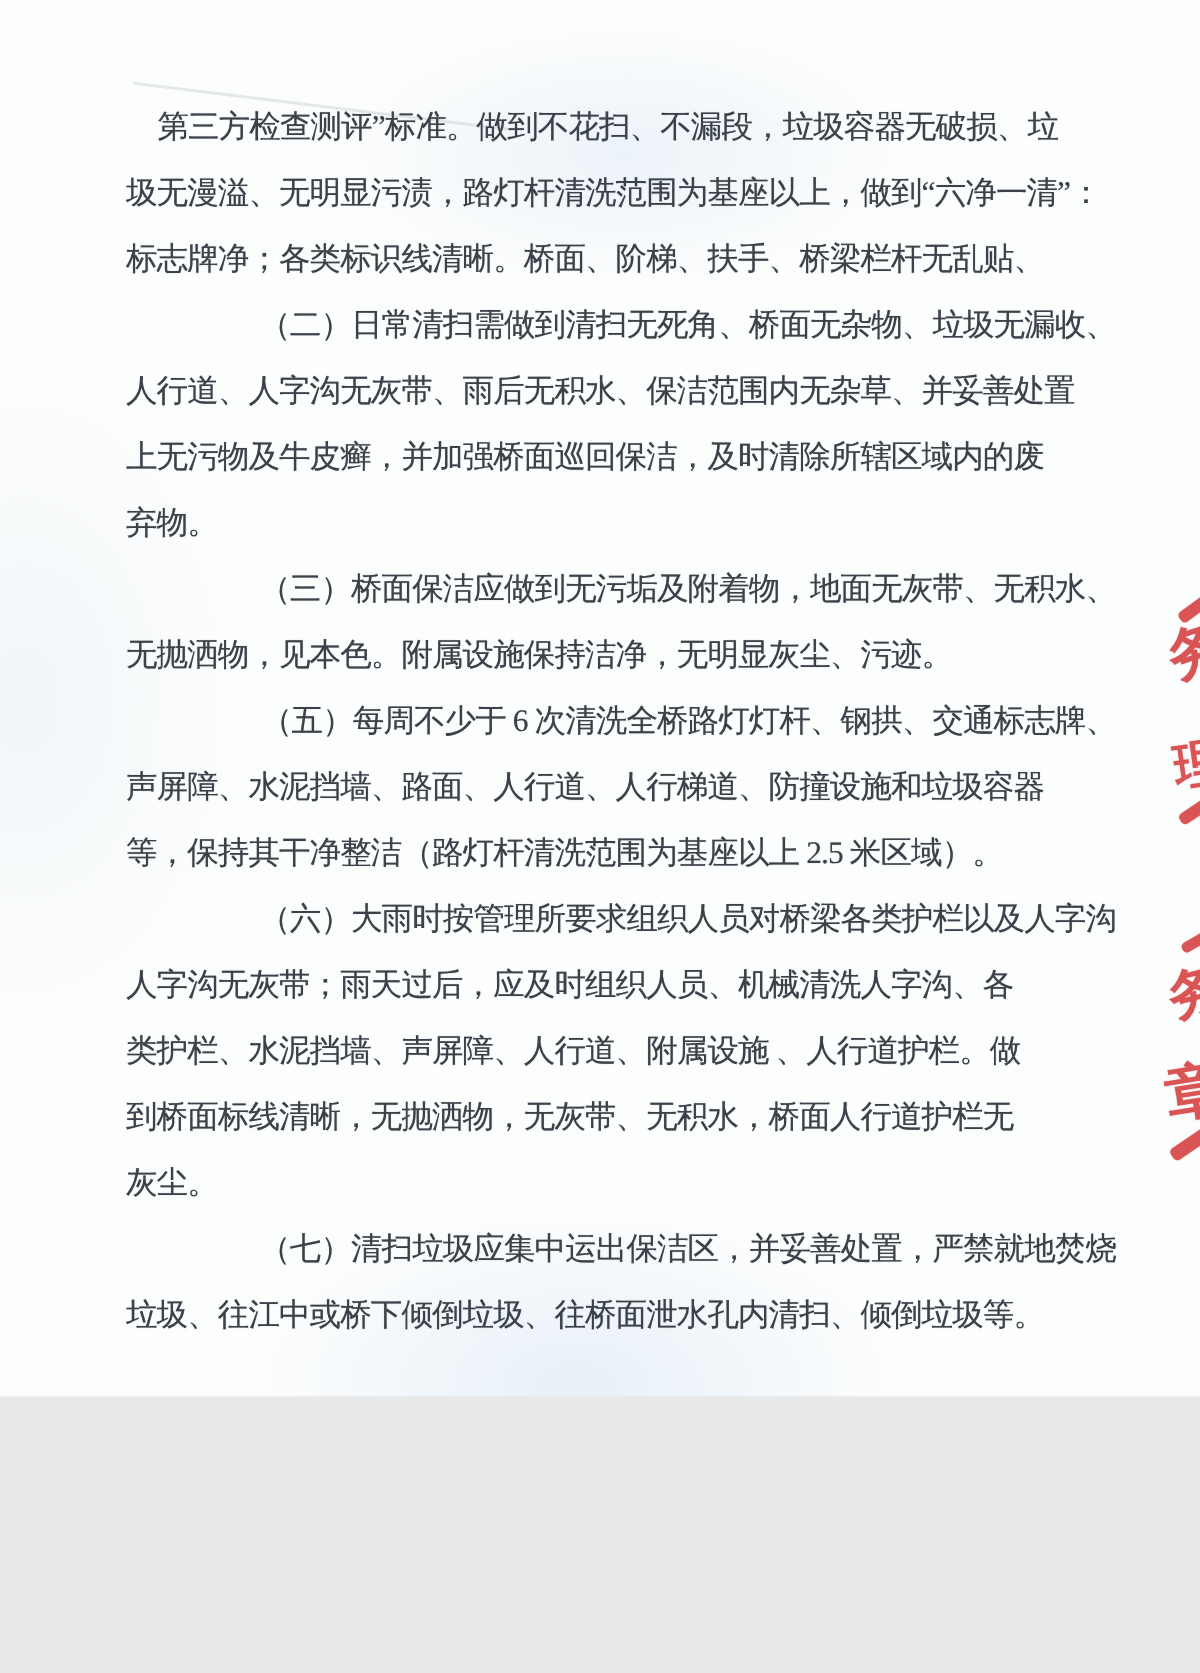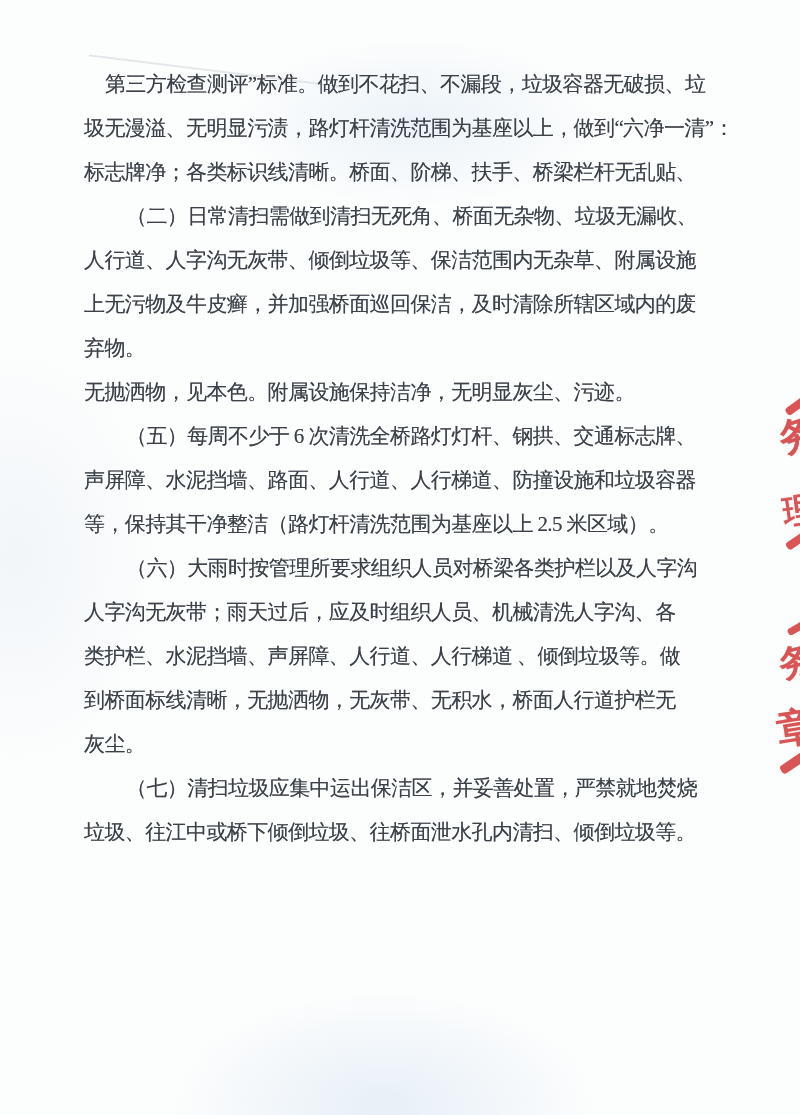--- a/index.html
+++ b/index.html
@@ -3,21 +3,21 @@
 <meta charset="utf-8">
 <style>
   html, body {
     margin: 0;
     padding: 0;
     background: #e8e8e8;
   }
   .page {
     position: relative;
     width: 800px;
-    height: 1115px;
+    height: 931px;
     margin: 0 auto;
     overflow: hidden;
     background:
       radial-gradient(ellipse 260px 120px at 52% 11%, rgba(216,230,243,0.45), rgba(216,230,243,0) 70%),
       radial-gradient(ellipse 300px 160px at 48% 99%, rgba(210,226,242,0.5), rgba(210,226,242,0) 70%),
       radial-gradient(ellipse 200px 300px at 2% 50%, rgba(222,232,242,0.35), rgba(222,232,242,0) 70%),
       #fcfdfd;
     font-family: "Liberation Serif", "DejaVu Serif", serif;
   }
   .crease {
@@ -39,21 +39,21 @@
   .ln {
     height: 44px;
     line-height: 44px;
     font-size: 21px;
     letter-spacing: -0.6px;
     color: #3b4148;
     white-space: nowrap;
     text-shadow: 0 0 0.6px rgba(70,76,86,0.55);
   }
   .i1 { padding-left: 21px; }
-  .i2 { padding-left: 42px; }
+  .i2 { padding-left: 42px; text-align: right; }
 
   .seal-frag {
     position: absolute;
     color: #d95454;
     font-weight: bold;
     text-shadow: 0 0 1px rgba(217,84,84,0.5);
     line-height: 1;
   }
   .seal-stroke {
     position: absolute;
@@ -75,30 +75,31 @@
 
 <div class="page">
 
   <div class="crease"></div>
 
   <main class="text-block">
     <div class="ln i1">第三方检查测评”标准。做到不花扫、不漏段，垃圾容器无破损、垃</div>
     <div class="ln">圾无漫溢、无明显污渍，路灯杆清洗范围为基座以上，做到“六净一清”：</div>
     <div class="ln">标志牌净；各类标识线清晰。桥面、阶梯、扶手、桥梁栏杆无乱贴、</div>
     <div class="ln i2">（二）日常清扫需做到清扫无死角、桥面无杂物、垃圾无漏收、</div>
-    <div class="ln">人行道、人字沟无灰带、倾倒垃圾等、保洁范围内无杂草、附属设施</div>
+    <div class="ln">人行道、人字沟无灰带、雨后无积水、保洁范围内无杂草、并妥善处置</div>
     <div class="ln">上无污物及牛皮癣，并加强桥面巡回保洁，及时清除所辖区域内的废</div>
     <div class="ln">弃物。</div>
+    <div class="ln i2">（三）桥面保洁应做到无污垢及附着物，地面无灰带、无积水、</div>
     <div class="ln">无抛洒物，见本色。附属设施保持洁净，无明显灰尘、污迹。</div>
     <div class="ln i2">（五）每周不少于 6 次清洗全桥路灯灯杆、钢拱、交通标志牌、</div>
     <div class="ln">声屏障、水泥挡墙、路面、人行道、人行梯道、防撞设施和垃圾容器</div>
     <div class="ln">等，保持其干净整洁（路灯杆清洗范围为基座以上 2.5 米区域）。</div>
     <div class="ln i2">（六）大雨时按管理所要求组织人员对桥梁各类护栏以及人字沟</div>
     <div class="ln">人字沟无灰带；雨天过后，应及时组织人员、机械清洗人字沟、各</div>
-    <div class="ln">类护栏、水泥挡墙、声屏障、人行道、人行梯道 、倾倒垃圾等。做</div>
+    <div class="ln">类护栏、水泥挡墙、声屏障、人行道、附属设施 、人行道护栏。做</div>
     <div class="ln">到桥面标线清晰，无抛洒物，无灰带、无积水，桥面人行道护栏无</div>
     <div class="ln">灰尘。</div>
     <div class="ln i2">（七）清扫垃圾应集中运出保洁区，并妥善处置，严禁就地焚烧</div>
     <div class="ln">垃圾、往江中或桥下倾倒垃圾、往桥面泄水孔内清扫、倾倒垃圾等。</div>
   </main>
 
   <div class="seal-stroke s1"></div>
   <div class="seal-frag c1">务</div>
   <div class="seal-frag c2">理</div>
   <div class="seal-stroke s2"></div>

